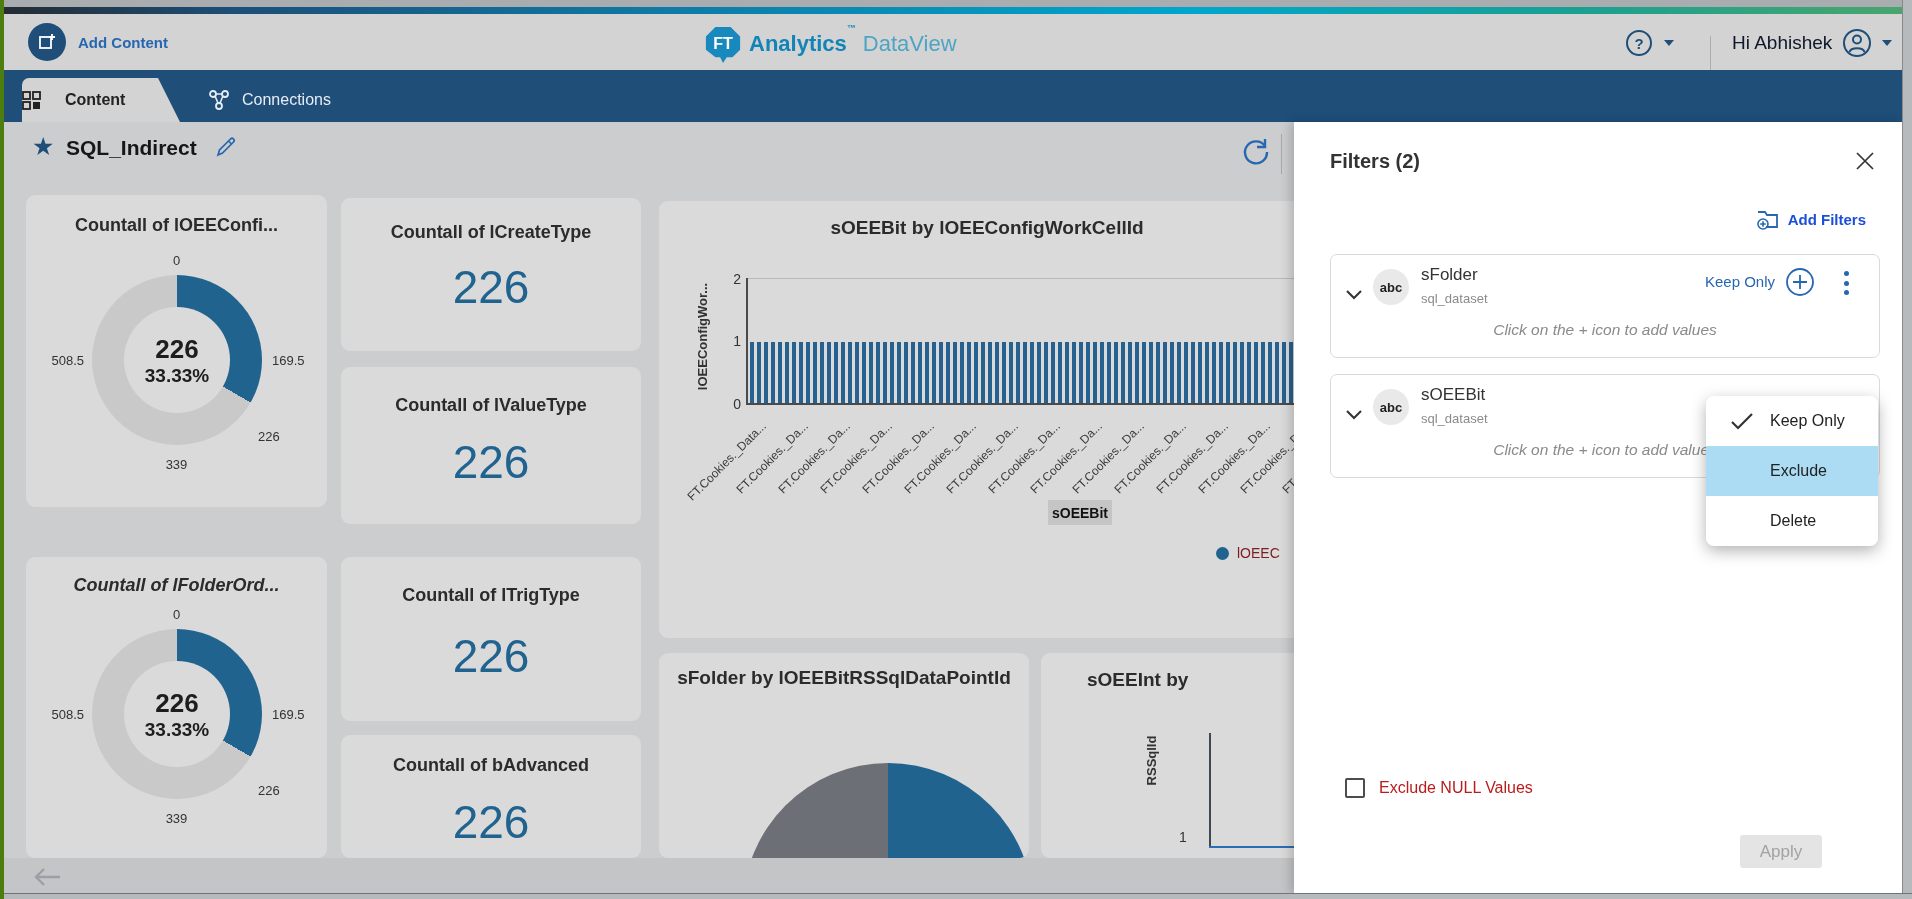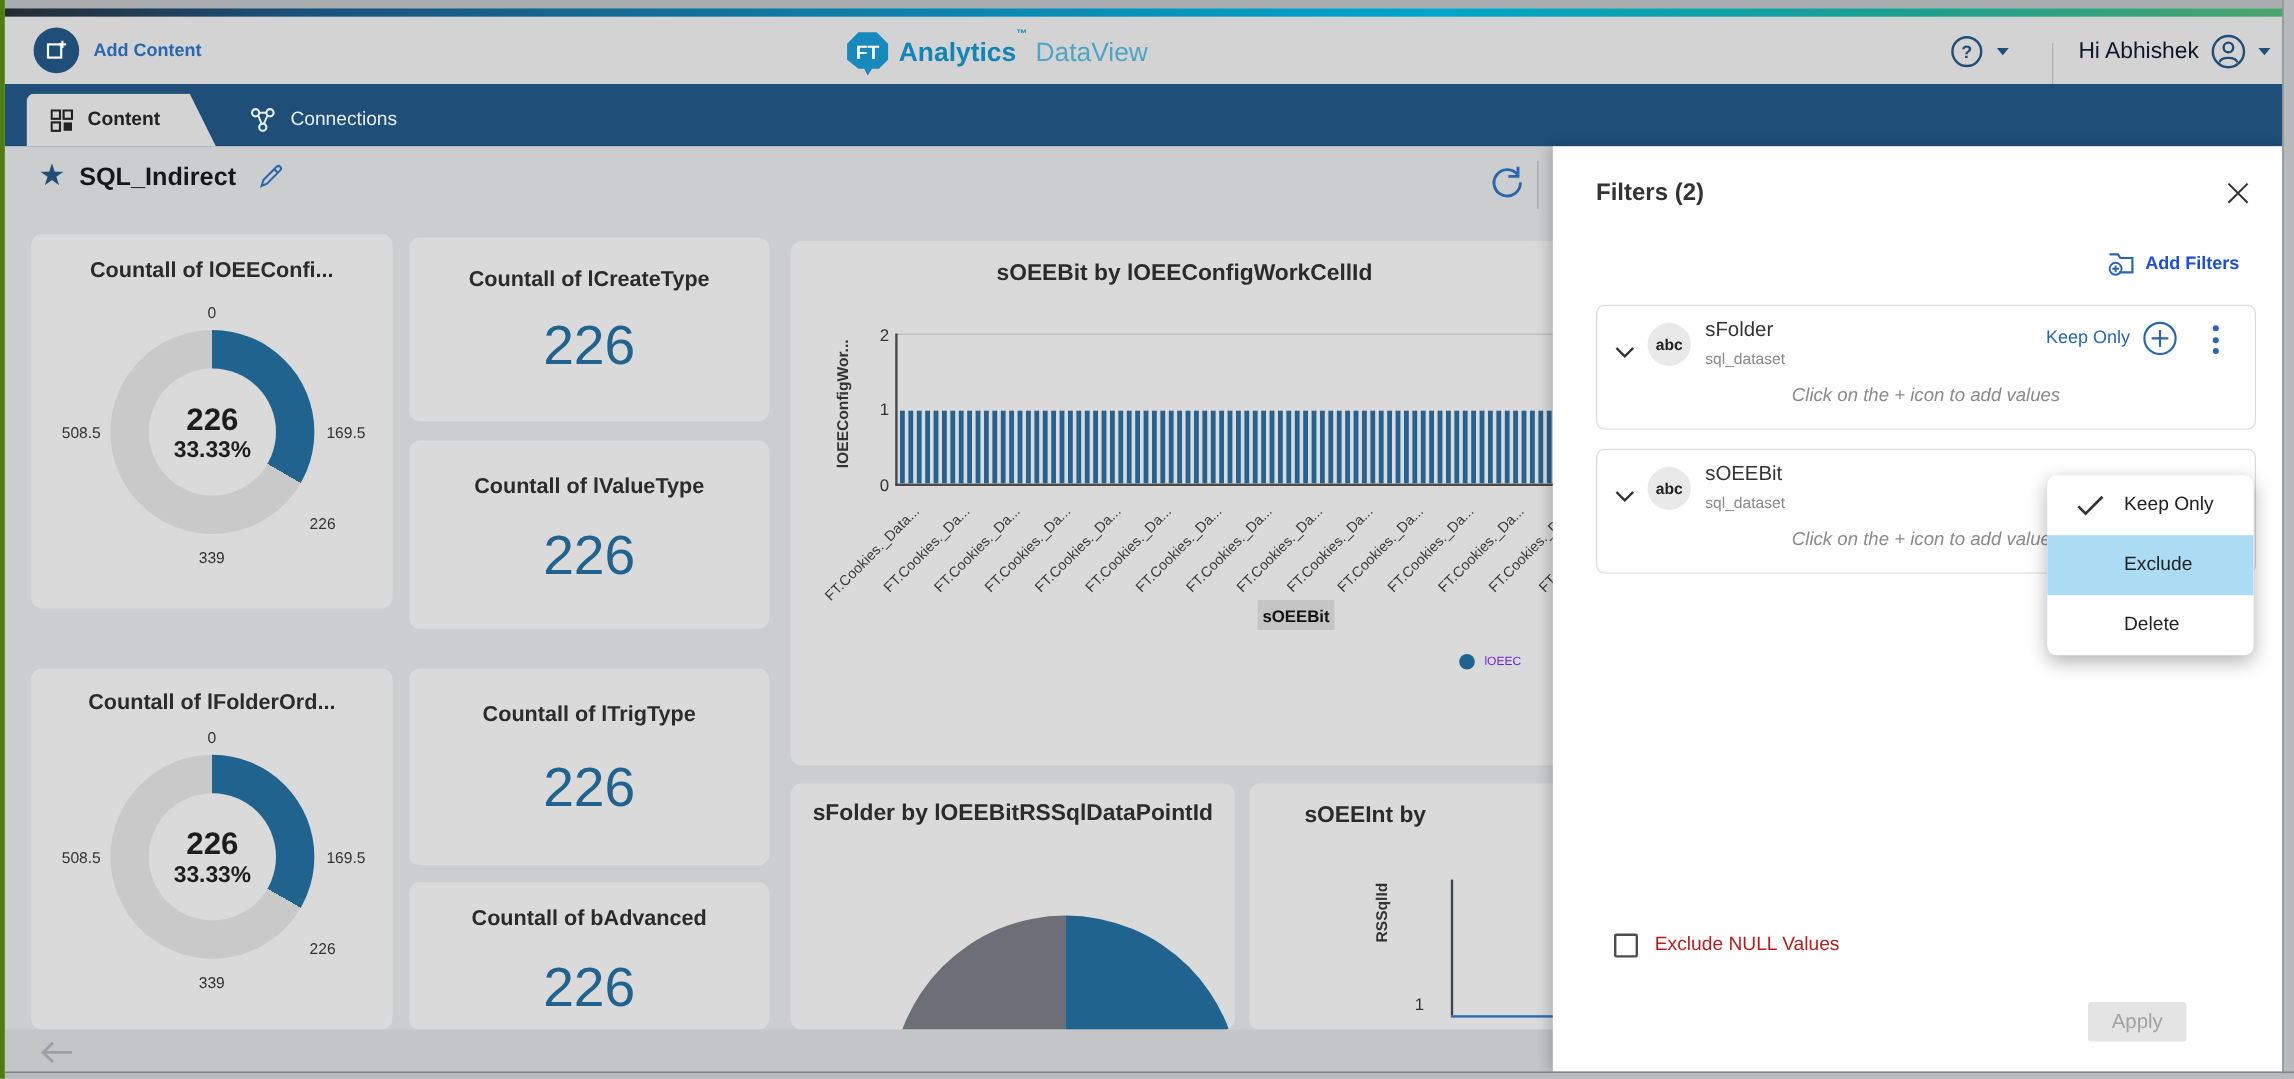--- a/index.html
+++ b/index.html
@@ -28,21 +28,21 @@
   .help-circle { width:26px; height:26px; border-radius:50%; border:2px solid #1f4e79; color:#1f4e79; font-size:15px; font-weight:bold; display:flex; align-items:center; justify-content:center; }
   .caret { width:0; height:0; border-left:5px solid transparent; border-right:5px solid transparent; border-top:6px solid #1f4e79; }
   #header-divider { left:1706px; top:22px; width:1px; height:40px; background:#adadad; }
   #user-group { left:1728px; top:12px; height:34px; display:flex; align-items:center; gap:10px; cursor:pointer; }
   #user-greeting { color:#0f172a; font-size:19px; }
 
   
   #tabbar { left:0; top:70px; width:1898px; height:52px; background:#1f4e79; }
   #tab-content { left:18px; top:8px; width:158px; height:44px; background:#d3d3d3;
     clip-path:polygon(0 0,calc(100% - 22px) 0,100% 100%,0 100%); border-top-left-radius:7px;
-    display:flex; align-items:center; gap:12px; padding-left:20px; cursor:pointer; }
+    display:flex; align-items:center; gap:24px; cursor:pointer; }
   #tab-content span { color:#222; font-size:16px; font-weight:600; }
   #tab-connections { left:196px; top:8px; width:210px; height:44px; display:flex; align-items:center; gap:12px; padding-left:8px; cursor:pointer; }
   #tab-connections span { color:#e7edf4; font-size:16px; }
 
   
   #dashboard { left:0; top:122px; width:1898px; height:772px; background:#cbcdce; overflow:hidden; }
   #dash-titlebar { left:0; top:0; width:1290px; height:58px; }
   #fav-star { left:28px; top:12px; font-size:25px; color:#1f4e79; cursor:pointer; line-height:1; }
   #dash-title { left:62px; top:14px; font-size:21px; font-weight:bold; color:#161616; }
   #edit-pencil { left:210px; top:13px; cursor:pointer; }
@@ -70,21 +70,21 @@
   #bar-plot-top { position:absolute; left:87px; top:77px; width:713px; height:1px; background:#b9b9b9; }
   #bar-axis-v { position:absolute; left:87px; top:77px; width:2px; height:126px; background:#4a4a4a; }
   #bar-axis-h { position:absolute; left:87px; top:202px; width:713px; height:2px; background:#4a4a4a; }
   #bars { position:absolute; left:91px; top:141px; width:709px; height:61px; display:flex; align-items:flex-end; gap:3px; overflow:hidden; }
   .bar { width:4px; background:#27618f; flex:0 0 4px; }
   .xlabel { position:absolute; top:218px; width:150px; text-align:right; transform:rotate(-45deg); transform-origin:top right; font-size:12px; color:#3a3a3a; white-space:nowrap; }
   #x-badge { position:absolute; left:389px; top:299px; width:64px; height:25px; background:#c5c5c5; color:#111;
     font-size:14px; font-weight:bold; display:flex; align-items:center; justify-content:center; }
   #bar-legend { position:absolute; left:557px; top:344px; display:flex; align-items:center; gap:8px; }
   #bar-legend .dot { width:13px; height:13px; border-radius:50%; background:#20638f; }
-  #bar-legend span { font-size:10px; color:#6d28d9; }
+  #bar-legend span { font-size:14px; color:#7f1d1d; }
 
   
   #pie-tile { left:655px; top:531px; width:370px; height:205px; }
   #pie-circle { position:absolute; left:84px; top:110px; width:290px; height:290px; border-radius:50%;
     background:conic-gradient(#20638f 0deg 142deg,#df7b16 142deg 161deg,#6c7076 161deg 360deg); }
 
   
   #soeeint-tile { left:1037px; top:531px; width:300px; height:205px; }
   #soeeint-title { position:absolute; left:46px; top:16px; font-size:19px; font-weight:600; color:#2b2b2b; white-space:nowrap; }
   #soeeint-ylabel { position:absolute; left:75px; top:100px; width:70px; text-align:center; transform:rotate(-90deg); font-size:13px; font-weight:600; color:#333; }
@@ -366,21 +366,21 @@
         <span>lOEEC</span>
       </div>
     </div>
 
     <div class="tile" style="left:337px;top:245px;width:300px;height:157px;">
       <div class="tile-title" style="top:28px;">Countall of lValueType</div>
       <div class="kpi-value" style="top:68px;">226</div>
     </div>
 
     <div class="tile" style="left:22px;top:435px;width:301px;height:301px;">
-      <div class="tile-title" style="top:18px;">Countall of lFolderOrd...</div>
+      <div class="tile-title" style="top:18px;font-style:italic;">Countall of lFolderOrd...</div>
       <div class="gauge-ring" style="top:72px;">
         <div class="gauge-hole">
           <span class="gauge-val">226</span>
           <span class="gauge-pct">33.33%</span>
         </div>
       </div>
       <span class="gauge-lbl" style="left:0;top:50px;width:100%;text-align:center;">0</span>
       <span class="gauge-lbl" style="left:246px;top:150px;">169.5</span>
       <span class="gauge-lbl" style="left:232px;top:226px;">226</span>
       <span class="gauge-lbl" style="left:0;top:254px;width:100%;text-align:center;">339</span>

